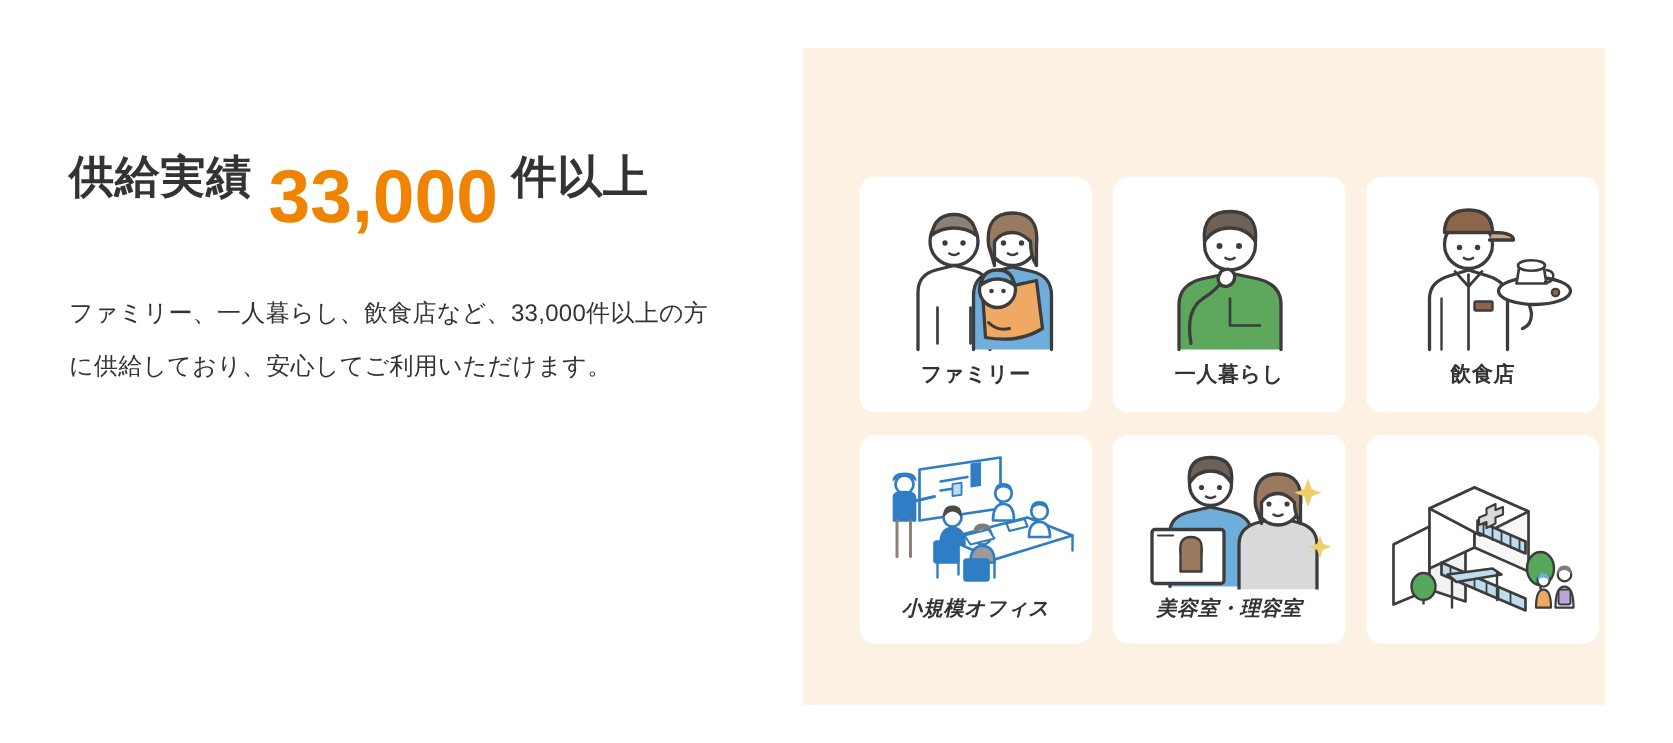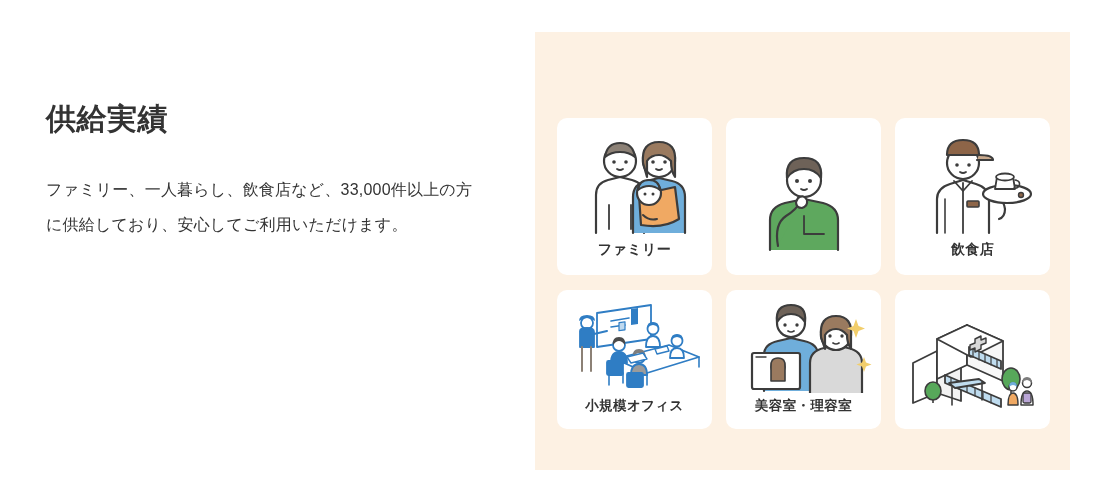--- a/index.html
+++ b/index.html
@@ -61,39 +61,39 @@
     border-radius: 20px;
     display: flex; align-items: center; justify-content: center;
     color: #ffffff;
     font-size: 16px;
     font-weight: bold;
     letter-spacing: 0.6px;
   }
 
   .grid {
     position: absolute;
-    left: 22px; top: 86px;
+    left: 38px; top: 86px;
     width: 492px;
     display: grid;
     grid-template-columns: repeat(3, 155px);
     grid-template-rows: 157px 139px;
     gap: 15px 14px;
   }
 
   .card {
     background: #ffffff;
     border-radius: 10px;
     display: flex;
     flex-direction: column;
     align-items: center;
     justify-content: flex-start;
     padding-top: 10px;
     overflow: hidden;
   }
-  .card.row2 { padding-top: 6px; }
+  .card.row2 { padding-top: 6px; font-style: italic; }
 
   .card .art {
     width: 128px;
     flex: 1 1 auto;
     display: flex; align-items: center; justify-content: center;
   }
   .card.row2 .art { width: 136px; }
 
   .card .caption {
     font-size: 14px;
@@ -109,20 +109,22 @@
 </style>
 </head>
 <body>
 
 <div class="page">
 
   <div class="left-col">
 
     <div class="headline">
       <span class="hl-pre">供給実績</span>
+      <span class="hl-num">33,000</span>
+      <span class="hl-post">件以上</span>
     </div>
 
     <p class="body-copy">ファミリー、一人暮らし、飲食店など、33,000件以上の方に供給しており、安心してご利用いただけます。</p>
   </div>
 
   <div class="panel">
 
 
     <div class="grid">
 
@@ -174,20 +176,21 @@
               <path d="M47 28 Q45 8 64 8 Q83 8 81 28 Q75 19 64 19 Q53 19 47 28 Z" fill="#6E6258" stroke="#3C3C3C"></path>
               <circle cx="57" cy="31" r="2" fill="#3C3C3C" stroke="none"></circle>
               <circle cx="70" cy="31" r="2" fill="#3C3C3C" stroke="none"></circle>
               <path d="M61 39 Q64 41 67 39" stroke-width="1.8"></path>
 
               <path d="M38 96 Q34 74 46 66 Q56 60 62 50" fill="#5EA85E" stroke="#3C3C3C"></path>
               <path d="M58 48 Q64 44 67 50 Q68 56 62 58 Q56 58 56 52 Z" fill="#FFFFFF" stroke="#3C3C3C"></path>
             </g>
           </svg>
         </div>
+        <div class="caption">一人暮らし</div>
       </div>
 
       <div class="card">
         <div class="art">
           <svg viewBox="0 0 128 104" width="128" height="104">
             <g fill="none" stroke="#3C3C3C" stroke-width="2.2" stroke-linecap="round" stroke-linejoin="round">
 
               <path d="M28 100 L28 66 Q28 55 41 51 L54 47 L67 51 Q80 55 80 66 L80 100" fill="#FFFFFF"></path>
               <path d="M54 50 L54 100" stroke-width="1.8"></path>
               <path d="M36 66 L36 100" stroke-width="1.6"></path>

